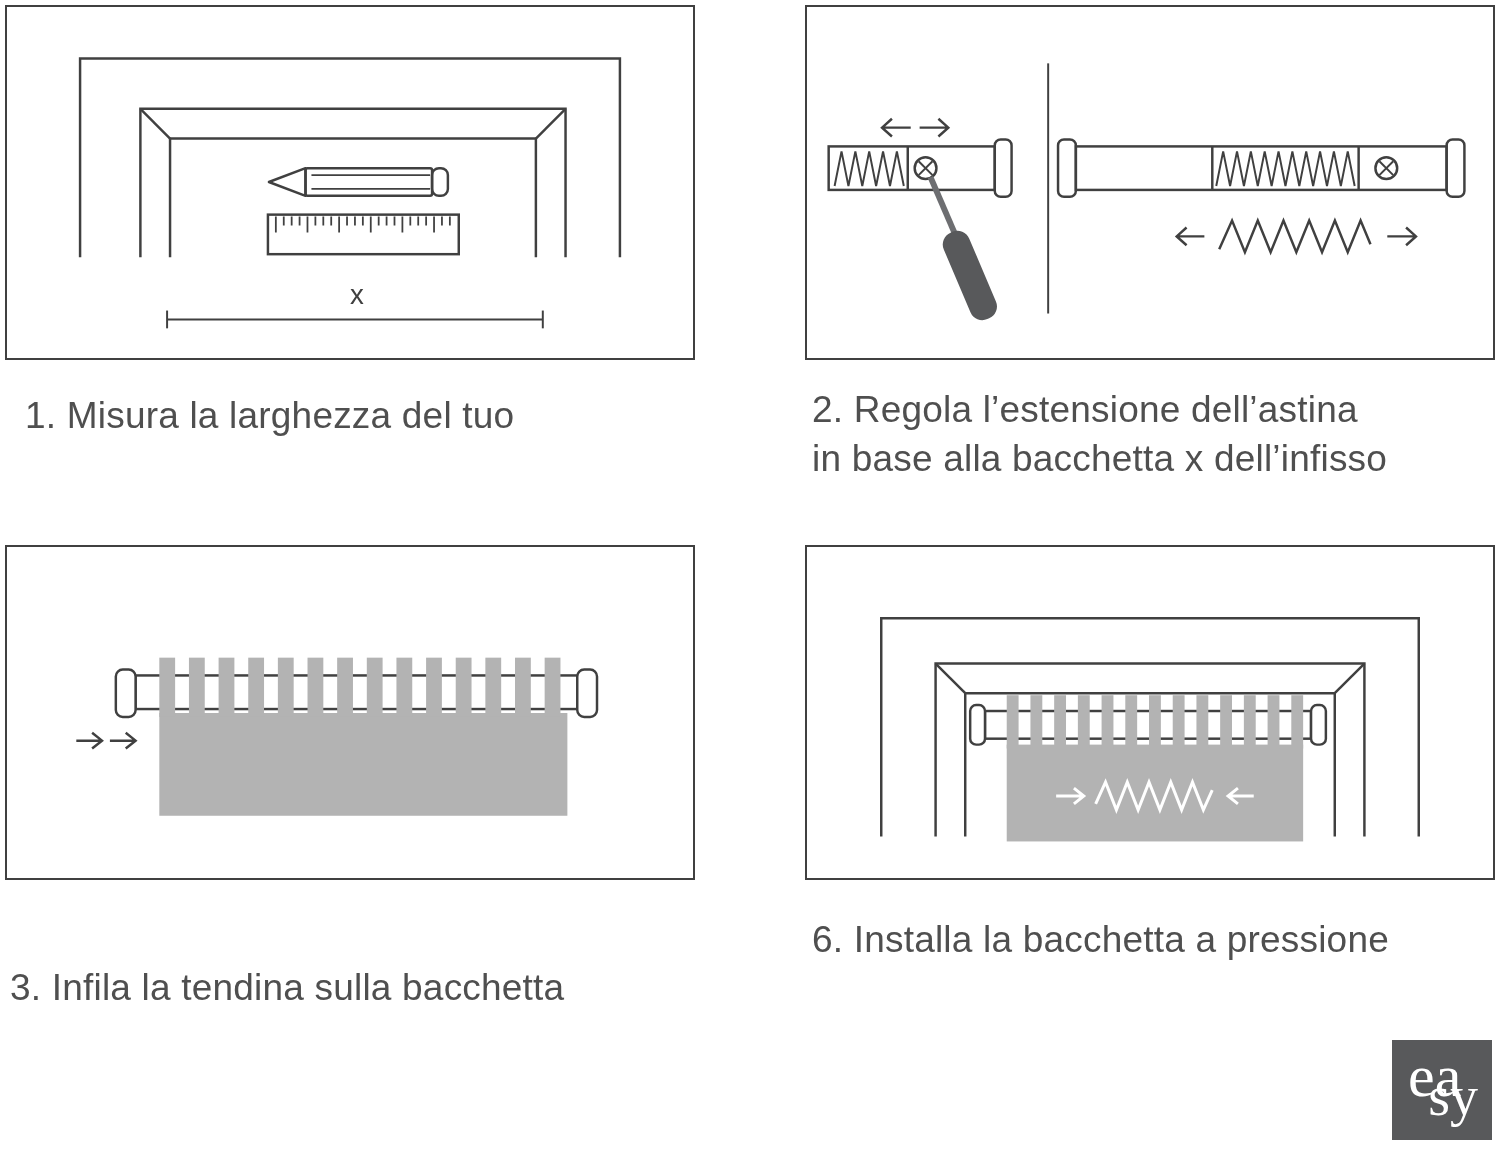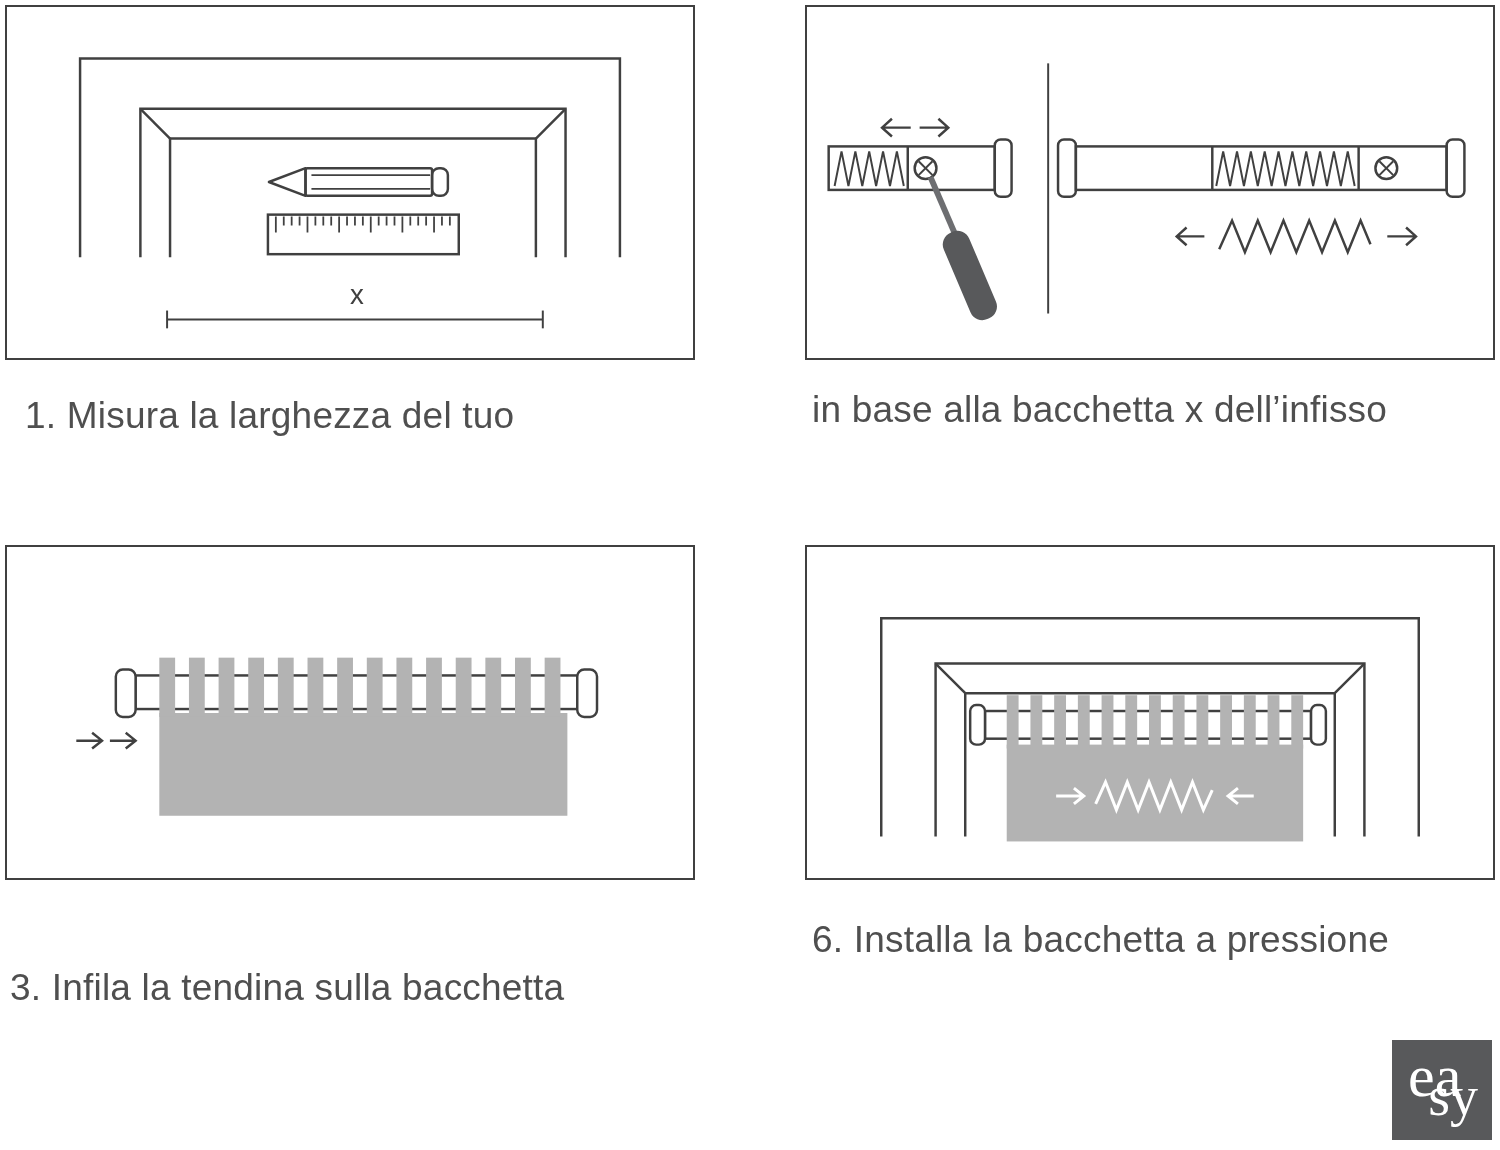--- a/index.html
+++ b/index.html
@@ -189,20 +189,21 @@
         <path d="M450 252h-26M434 244l-10 8 10 8"></path>
       </g>
     </svg>
   </div>
 
   <div class="caption" id="caption-1">
     <div>1. Misura la larghezza del tuo</div>
   </div>
 
   <div class="caption" id="caption-2">
+    <div>2. Regola l’estensione dell’astina</div>
     <div>in base alla bacchetta x dell’infisso</div>
   </div>
 
   <div class="caption" id="caption-3">
     <div>3. Infila la tendina sulla bacchetta</div>
   </div>
 
   <div class="caption" id="caption-4">
     <div>6. Installa la bacchetta a pressione</div>
   </div>

